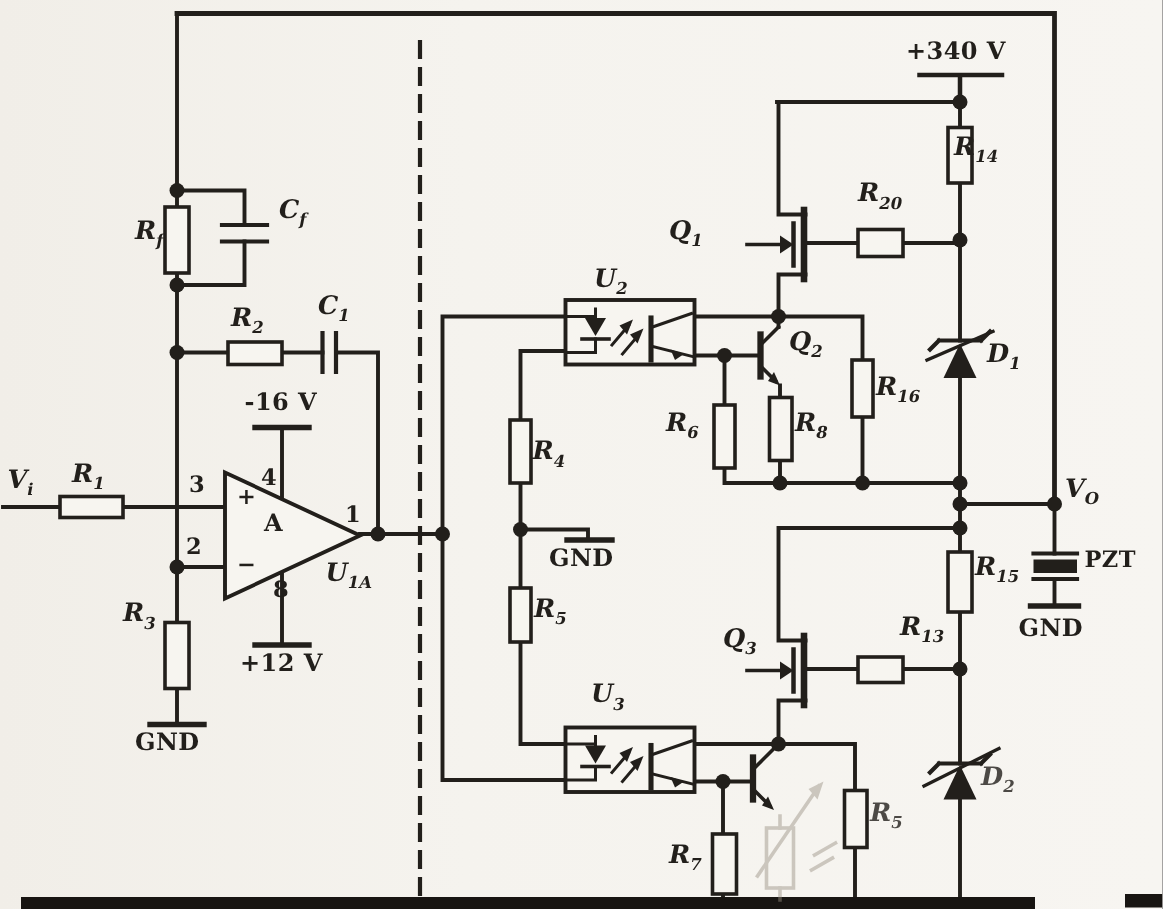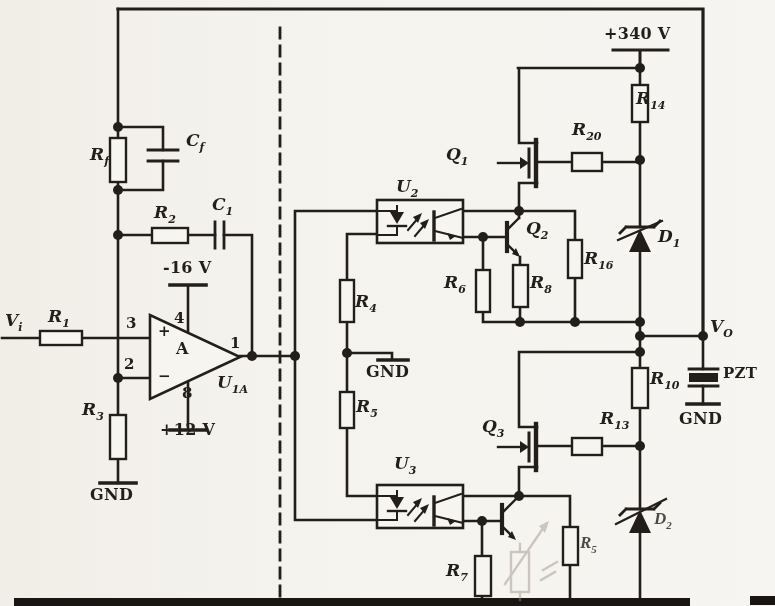--- a/index.html
+++ b/index.html
@@ -6,21 +6,21 @@
   .page{position:relative;width:775px;height:606px;overflow:hidden;
         background:linear-gradient(90deg,#f1eee8 0%,#f5f3ee 40%,#f7f5f1 100%);
         font-family:"DejaVu Serif","Liberation Serif",serif;}
   svg{position:absolute;left:0;top:0;}
   .lbl{position:absolute;color:#221f1b;font-weight:bold;font-style:italic;
        font-size:17px;line-height:1;white-space:nowrap;}
   .lbl sub{font-size:11px;vertical-align:-5px;font-style:italic;}
   .t{font-style:normal;font-size:16px;letter-spacing:.3px;}
   .pin{font-style:normal;font-size:15px;}
   .sm{font-size:15px;}
-  .faded{opacity:.8;font-family:Liberation Serif, serif;}
+  .faded{opacity:.8;}
 </style>
 </head>
 <body>
 
 <div class="page">
 
 <svg width="775" height="606" viewBox="0 0 775 606">
   <g stroke="#221f1b" stroke-width="2.6" fill="none" stroke-linecap="square">
 
     <g>
@@ -210,21 +210,21 @@
 <span class="lbl t" style="left:163px;top:260px">-16 V</span>
 <span class="lbl pin" style="left:126px;top:316px">3</span>
 <span class="lbl pin" style="left:174px;top:311px">4</span>
 <span class="lbl pin" style="left:124px;top:357px">2</span>
 <span class="lbl pin" style="left:182px;top:386px">8</span>
 <span class="lbl pin" style="left:230px;top:336px">1</span>
 <span class="lbl t sm" style="left:158px;top:324px">+</span>
 <span class="lbl t sm" style="left:158px;top:369px">−</span>
 <span class="lbl t" style="left:176px;top:341px">A</span>
 <span class="lbl" style="left:217px;top:374px"><i>U</i><sub>1A</sub></span>
-<span class="lbl t" style="left:160px;top:422px">+12 V</span>
+<span class="lbl t" style="left:160px;top:434px">+12 V</span>
 <span class="lbl" style="left:82px;top:401px"><i>R</i><sub>3</sub></span>
 <span class="lbl t" style="left:90px;top:487px">GND</span>
 
 <span class="lbl" style="left:396px;top:178px"><i>U</i><sub>2</sub></span>
 <span class="lbl" style="left:355px;top:293px"><i>R</i><sub>4</sub></span>
 <span class="lbl t" style="left:366px;top:364px">GND</span>
 <span class="lbl" style="left:356px;top:398px"><i>R</i><sub>5</sub></span>
 <span class="lbl" style="left:394px;top:455px"><i>U</i><sub>3</sub></span>
 
 <span class="lbl" style="left:446px;top:146px"><i>Q</i><sub>1</sub></span>
@@ -233,21 +233,21 @@
 <span class="lbl" style="left:636px;top:90px"><i>R</i><sub>14</sub></span>
 <span class="lbl" style="left:526px;top:220px"><i>Q</i><sub>2</sub></span>
 <span class="lbl" style="left:444px;top:274px"><i>R</i><sub>6</sub></span>
 <span class="lbl" style="left:530px;top:274px"><i>R</i><sub>8</sub></span>
 <span class="lbl" style="left:584px;top:250px"><i>R</i><sub>16</sub></span>
 <span class="lbl" style="left:658px;top:228px"><i>D</i><sub>1</sub></span>
 
 <span class="lbl" style="left:710px;top:318px"><i>V</i><sub>O</sub></span>
 <span class="lbl t sm" style="left:723px;top:366px">PZT</span>
 <span class="lbl t" style="left:679px;top:411px">GND</span>
-<span class="lbl" style="left:650px;top:370px"><i>R</i><sub>10</sub></span>
+<span class="lbl" style="left:650px;top:370px"><i>R</i><sub>15</sub></span>
 
 <span class="lbl" style="left:482px;top:418px"><i>Q</i><sub>3</sub></span>
 <span class="lbl" style="left:600px;top:410px"><i>R</i><sub>13</sub></span>
 <span class="lbl faded" style="left:580px;top:534px"><i>R</i><sub>5</sub></span>
 <span class="lbl faded" style="left:654px;top:510px"><i>D</i><sub>2</sub></span>
 <span class="lbl" style="left:446px;top:562px"><i>R</i><sub>7</sub></span>
 
 </div>
 
 </body></html>

